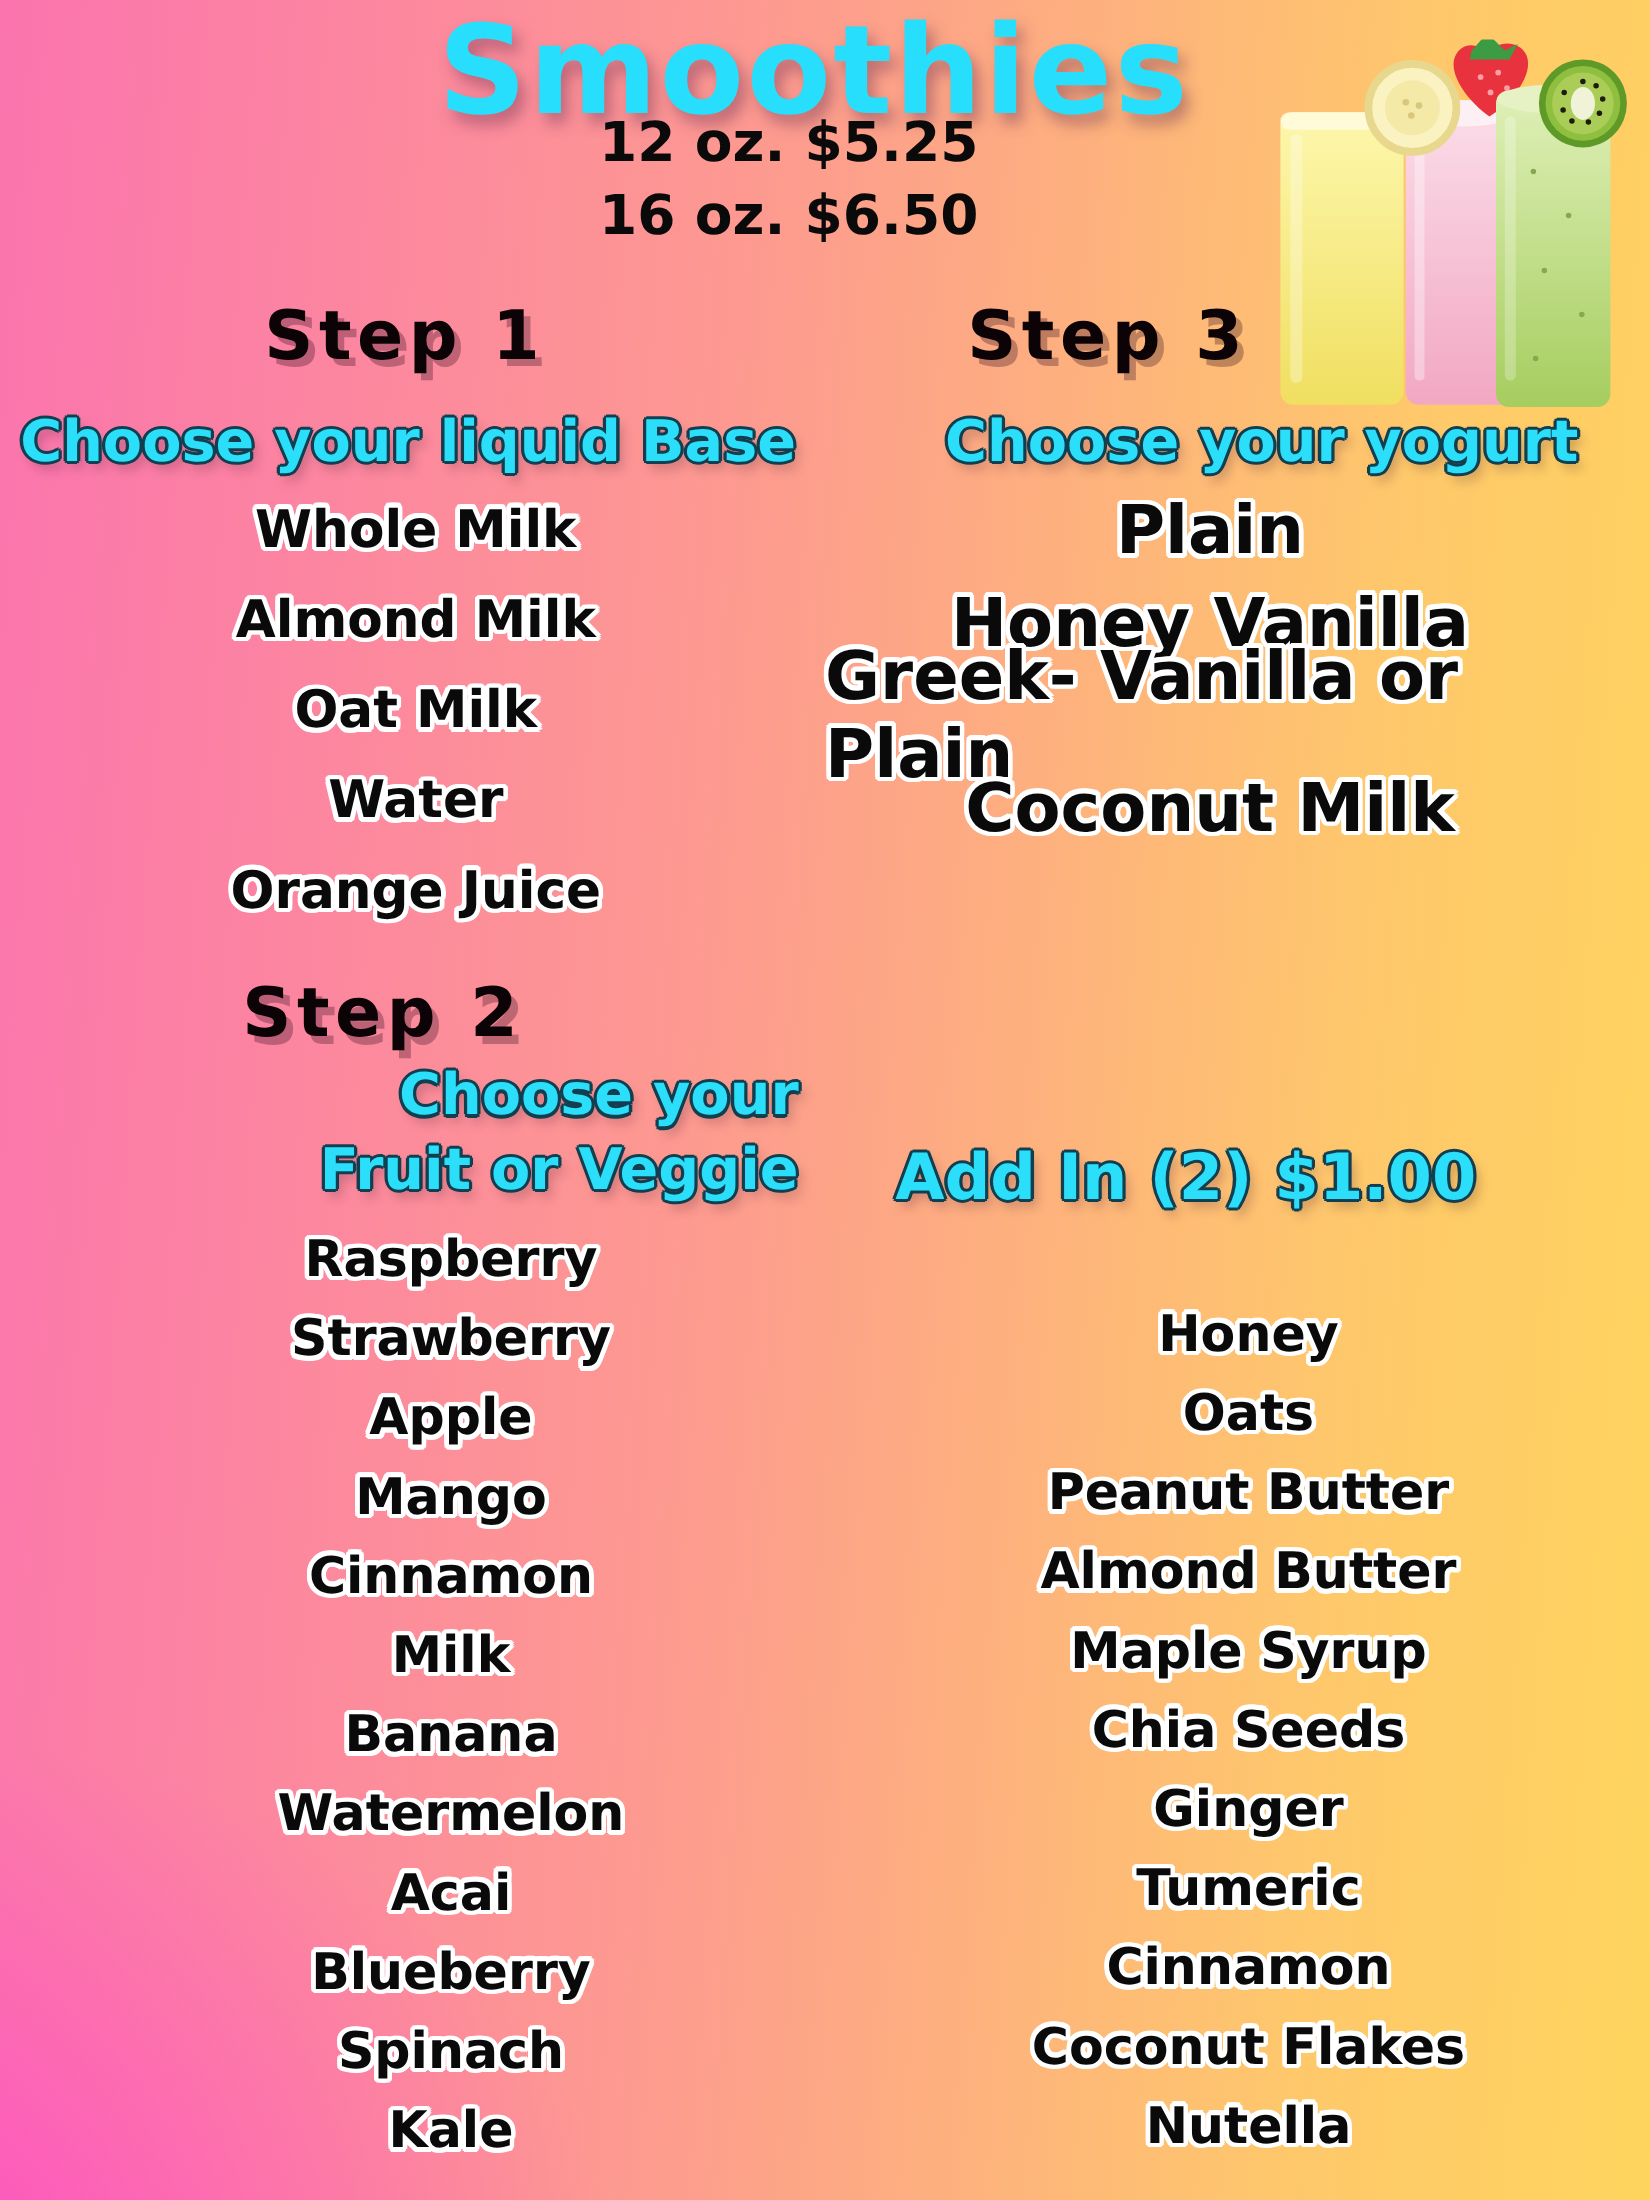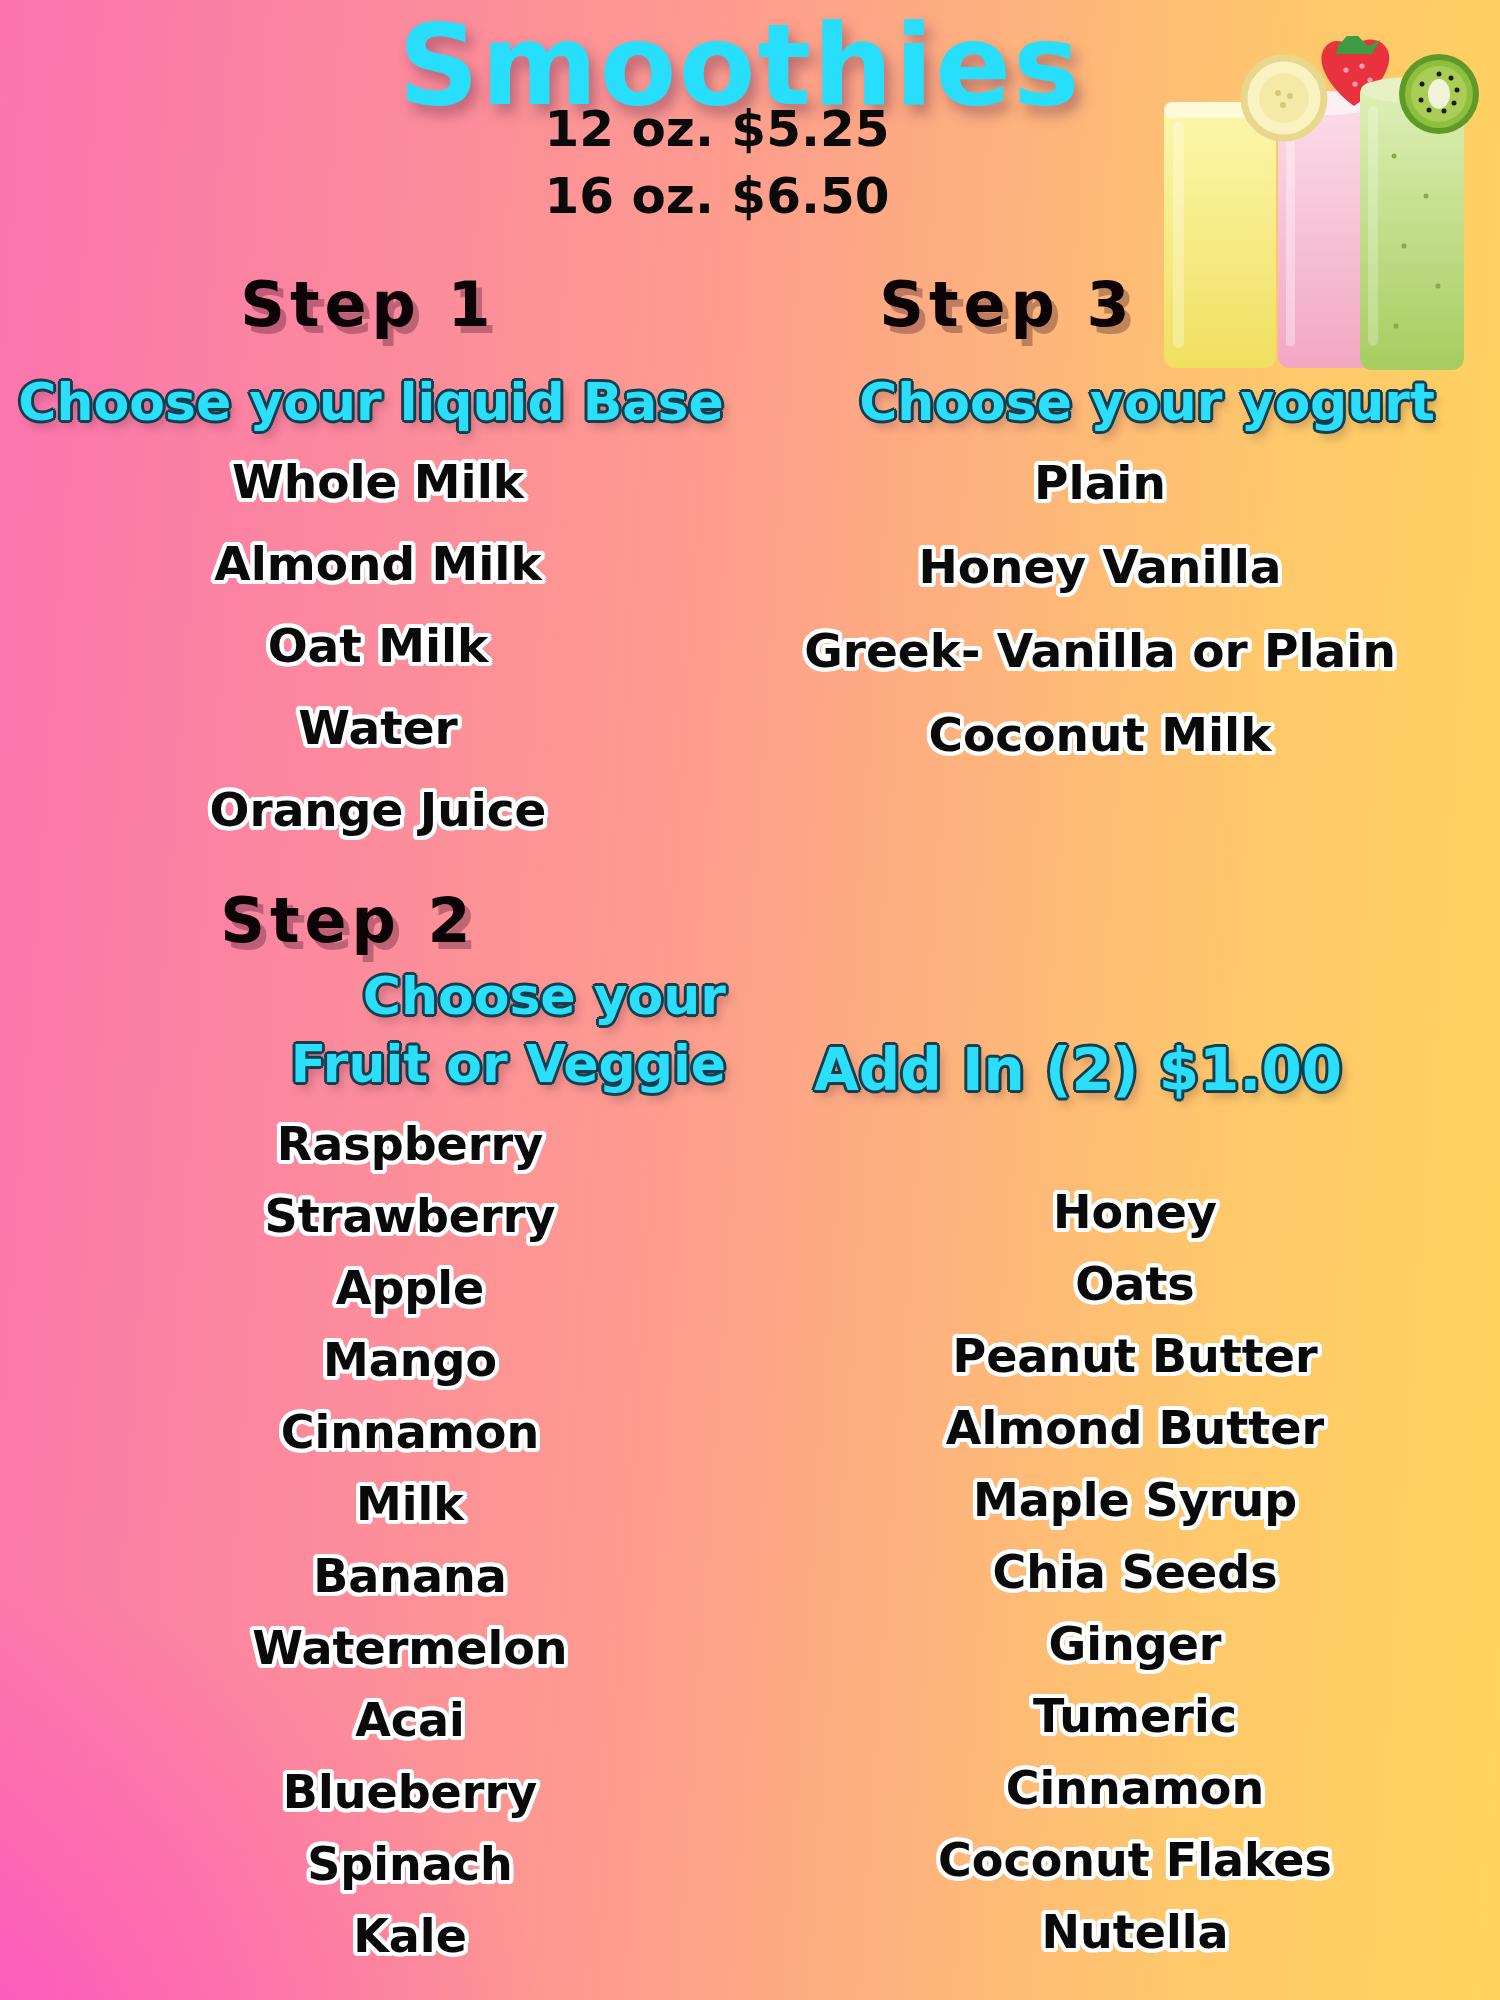--- a/index.html
+++ b/index.html
@@ -61,21 +61,21 @@
     font-weight:800; color:#0a0a0a;
     text-shadow:
       -4px 0 0 #fff, 4px 0 0 #fff, 0 -4px 0 #fff, 0 4px 0 #fff,
       -3px -3px 0 #fff, 3px -3px 0 #fff, -3px 3px 0 #fff, 3px 3px 0 #fff,
       -4px -2px 0 #fff, 4px -2px 0 #fff, -4px 2px 0 #fff, 4px 2px 0 #fff,
       -2px -4px 0 #fff, 2px -4px 0 #fff, -2px 4px 0 #fff, 2px 4px 0 #fff;
   }
   .list-step1{left:28px; top:440px; width:700px;}
   .list-step1 .menu-item{height:82px; font-size:47px;}
   .list-step3{left:750px; top:440px; width:700px;}
-  .list-step3 .menu-item{height:84px; font-size:47px;}
+  .list-step3 .menu-item{height:84px; font-size:61px;}
   .list-step2{left:60px; top:1108px; width:700px;}
   .list-step2 .menu-item{height:72px; font-size:46px;}
   .list-addins{left:785px; top:1176px; width:700px;}
   .list-addins .menu-item{height:72px; font-size:46px;}
   
   .hero{left:1156px; top:36px; z-index:1;}
 </style>
 </head>
 <body>
 

